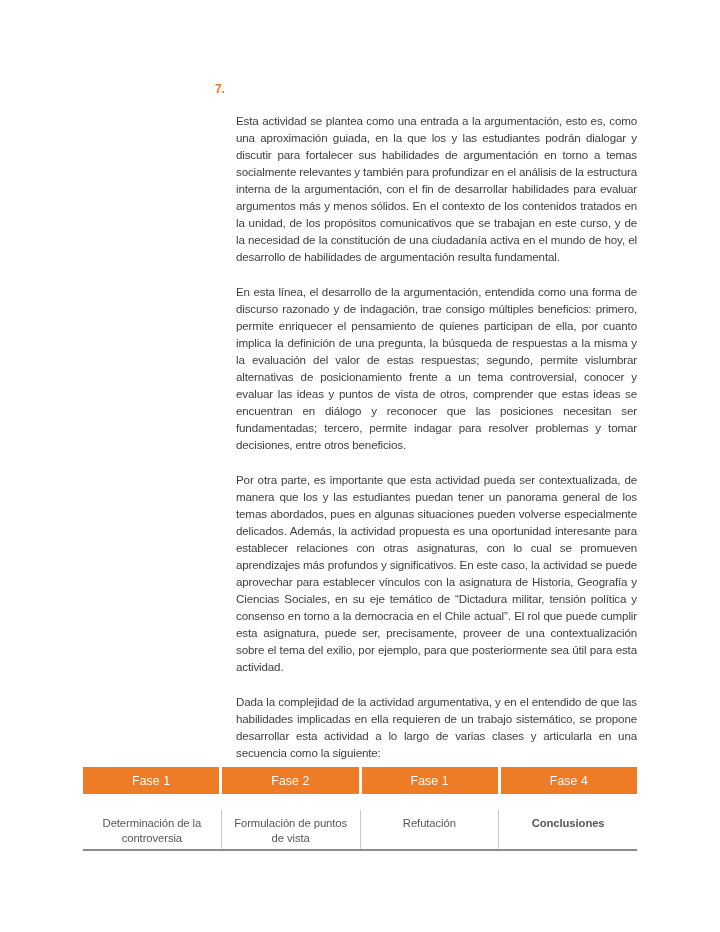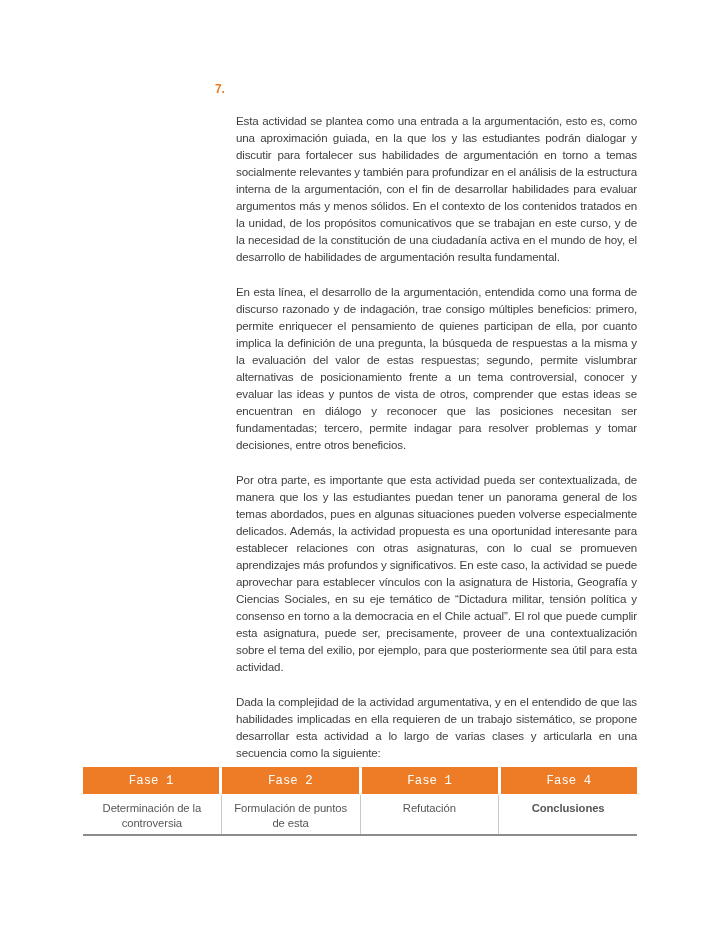--- a/index.html
+++ b/index.html
@@ -47,37 +47,36 @@
   }
   .phase-table {
     position: absolute;
     left: 83px;
     top: 767px;
     width: 554px;
   }
   .pt-headers {
     display: flex;
     gap: 3px;
-    font-family: Liberation Mono, monospace;
   }
   .pt-h {
     flex: 1 1 0;
     background: #ee7b25;
     color: #ffffff;
     height: 27px;
     font-size: 12.3px;
     letter-spacing: 0.1px;
     display: flex;
     align-items: center;
     justify-content: center;
   }
   .pt-body {
     display: flex;
     border-bottom: 2px solid #8c8c8b;
-    margin-top: 1px;
+    margin-top: 16px;
   }
   .pt-c {
     flex: 1 1 0;
     min-height: 36px;
     box-sizing: border-box;
     border-right: 1px solid #c9c9c8;
     font-size: 11.3px;
     line-height: 14.5px;
     letter-spacing: -0.1px;
     color: #575756;
@@ -107,19 +106,19 @@
 
   <div class="phase-table">
     <div class="pt-headers">
       <div class="pt-h">Fase 1</div>
       <div class="pt-h">Fase 2</div>
       <div class="pt-h">Fase 1</div>
       <div class="pt-h">Fase 4</div>
     </div>
     <div class="pt-body">
       <div class="pt-c">Determinación de la controversia</div>
-      <div class="pt-c">Formulación de puntos de esta</div>
+      <div class="pt-c">Formulación de puntos de vista</div>
       <div class="pt-c">Refutación</div>
       <div class="pt-c">Conclusiones</div>
     </div>
   </div>
 
 </div>
 
 </body></html>

